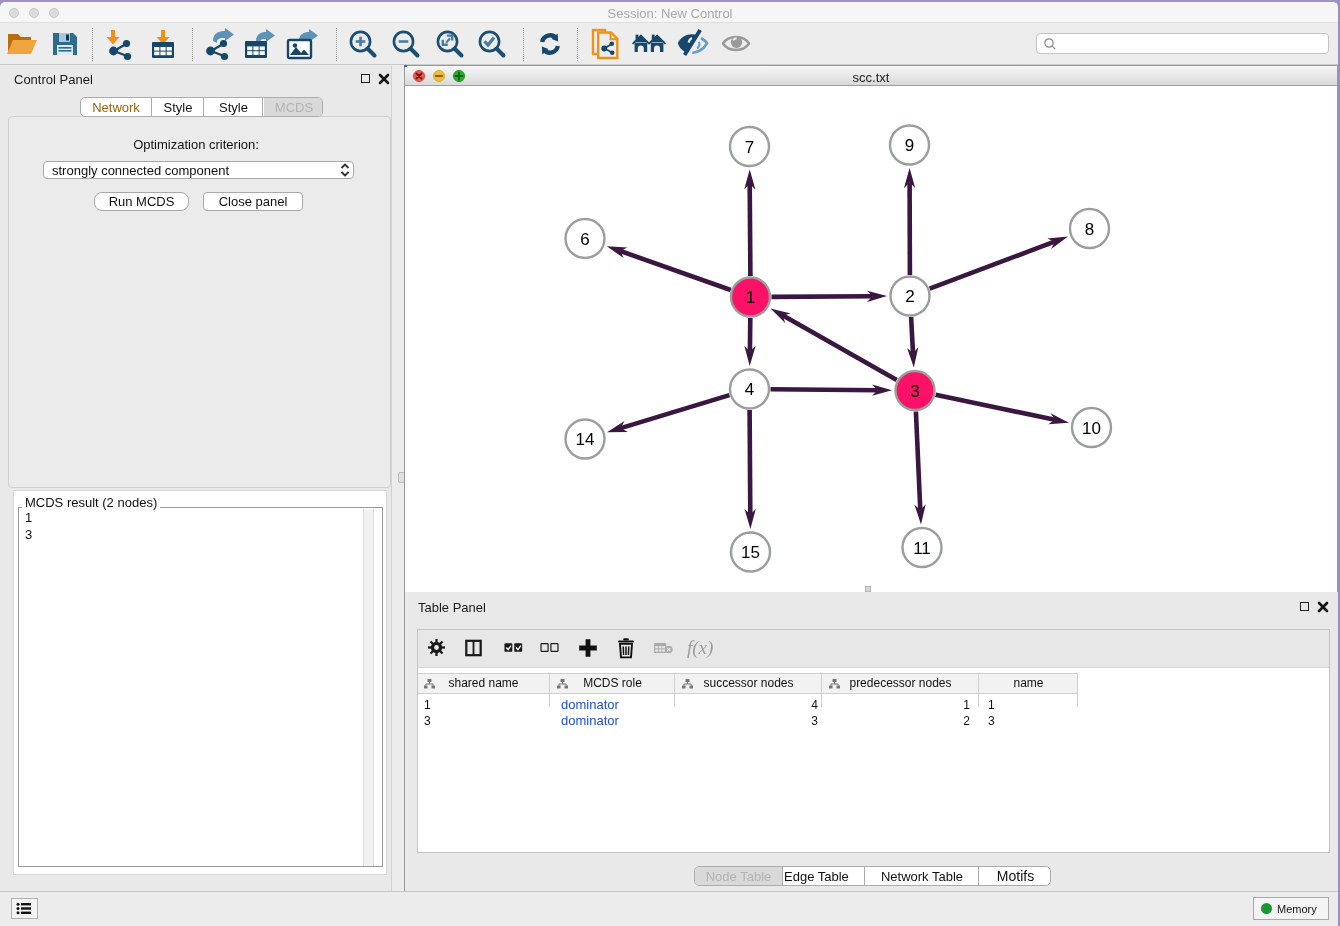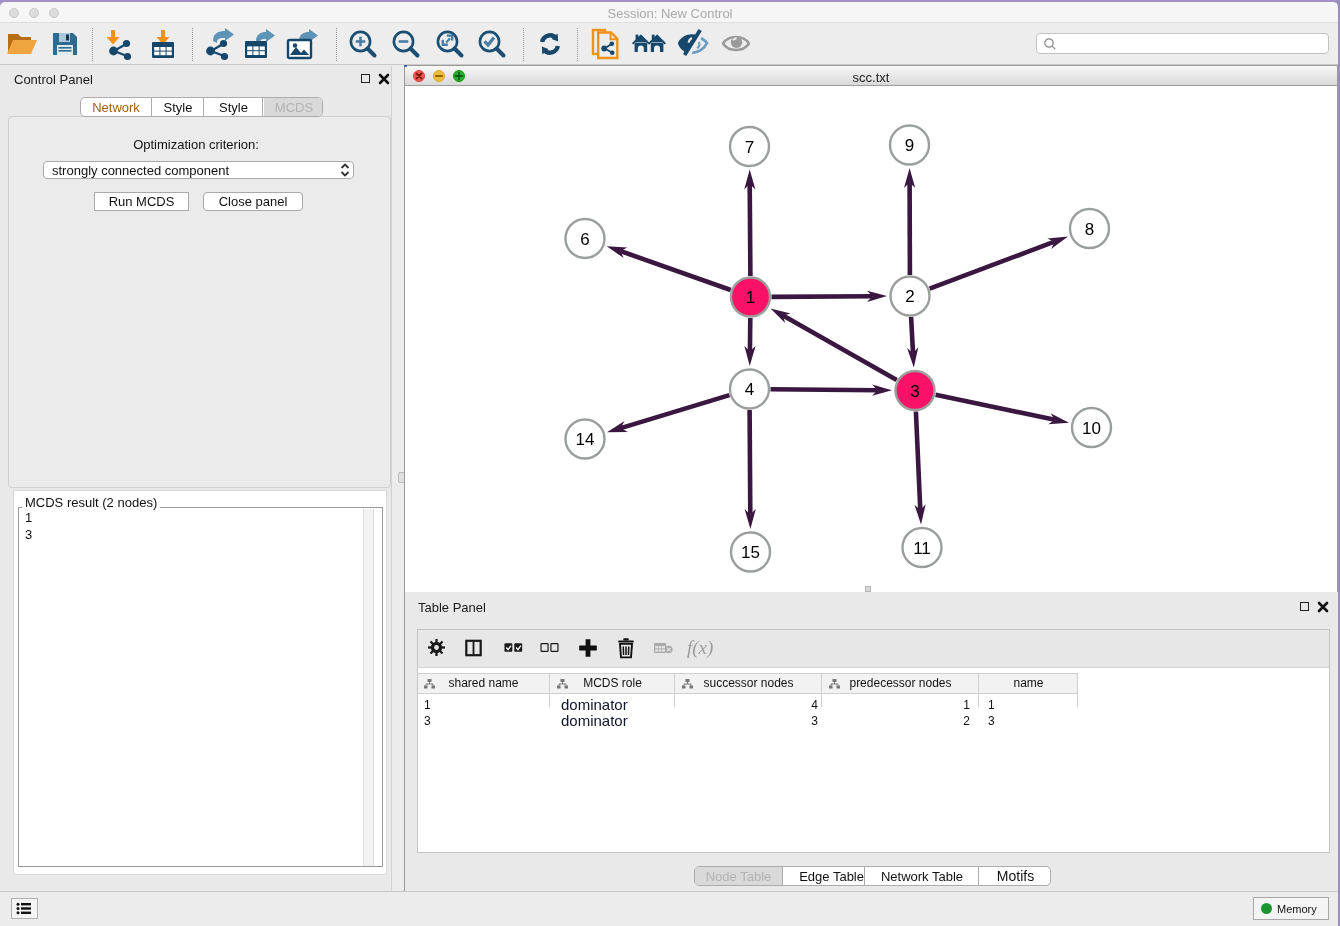--- a/index.html
+++ b/index.html
@@ -197,21 +197,21 @@
   <div class="abs" style="left:124px;top:0;width:58px;height:20px;border-right:1px solid #acacac;text-align:center;line-height:19px;font-size:13px;color:#111">Style</div>
   <div class="abs" style="left:183px;top:0;width:60px;height:20px;background:#d9d9d9;text-align:center;line-height:19px;font-size:13px;color:#b3b3b3">MCDS</div>
 </div>
 
 <div class="abs" style="left:0;top:137px;width:392px;text-align:center;font-size:13px;color:#111">Optimization criterion:</div>
 <div class="abs" style="left:43px;top:161px;width:311px;height:18px;background:#fff;border:1px solid #a9a9a9;border-radius:4px;font-size:13px;color:#111;line-height:17px;padding-left:8px">strongly connected component</div>
 <svg class="abs" style="left:339px;top:162px" width="12" height="16" viewBox="0 0 12 16">
     <path d="M2.5 6 L6 2.5 L9.5 6" fill="none" stroke="#333" stroke-width="1.8" stroke-linejoin="round"></path>
     <path d="M2.5 10 L6 13.5 L9.5 10" fill="none" stroke="#333" stroke-width="1.8" stroke-linejoin="round"></path>
   </svg>
-<div class="abs" style="left:94px;top:192px;width:95px;height:19px;background:#fff;border:1px solid #a9a9a9;border-radius:0;text-align:center;line-height:18px;font-size:13px;color:#111">Run MCDS</div>
+<div class="abs" style="left:94px;top:192px;width:95px;height:19px;background:#fff;border:1px solid #a9a9a9;border-radius:8px;text-align:center;line-height:18px;font-size:13px;color:#111">Run MCDS</div>
 <div class="abs" style="left:203px;top:192px;width:100px;height:19px;background:#fff;border:1px solid #a9a9a9;border-radius:4px;text-align:center;line-height:18px;font-size:13px;color:#111">Close panel</div>
 
 <div class="abs" style="left:13px;top:490px;width:374px;height:385px;background:#fff;border:1px solid #d8d8d8"></div>
 <div class="abs" style="left:18px;top:507px;width:365px;height:360px;border:1px solid #9a9a9a"></div>
 <div class="abs" style="left:22px;top:495px;background:#fff;padding:0 3px;font-size:13px;color:#111">MCDS result (2 nodes)</div>
 <div class="abs" style="left:363px;top:509px;width:11px;height:357px;background:#f2f2f2;border-left:1px solid #ddd;border-right:1px solid #ddd"></div>
 <div class="abs" style="left:25px;top:509px;font-size:13px;color:#111;line-height:17px">1<br>3</div>
 
 <div class="abs" style="left:393px;top:66px;width:11px;height:825px;background:#ececec"></div>
 <div class="abs" style="left:398px;top:472px;width:7px;height:11px;background:#e0e0e0;border:1px solid #bbb;border-radius:2px"></div>
@@ -390,28 +390,28 @@
     <path d="M5.5 3 v2 M2 6.5 v-1.5 h7 v1.5" fill="none" stroke="#777" stroke-width="1"></path>
   </svg>
 <svg class="hicon" style="left:829px" viewBox="0 0 11 10">
     <rect x="3.5" y="0" width="4" height="3" fill="#777"></rect>
     <rect x="0" y="6.5" width="3.5" height="3" fill="#777"></rect>
     <rect x="7.5" y="6.5" width="3.5" height="3" fill="#777"></rect>
     <path d="M5.5 3 v2 M2 6.5 v-1.5 h7 v1.5" fill="none" stroke="#777" stroke-width="1"></path>
   </svg>
 
 <div class="abs" style="left:424px;top:697px;width:300px;font-size:12px;color:#111;line-height:16px">1<br>3</div>
-<div class="abs" style="left:561px;top:697px;width:300px;font-size:15px;color:#0f172a;line-height:16px">dominator<br>dominator</div>
+<div class="abs" style="left:561px;top:697px;width:300px;font-size:13px;color:#1d4ed8;line-height:16px">dominator<br>dominator</div>
 <div class="abs" style="left:700px;top:697px;width:118px;font-size:12px;color:#111;line-height:16px;text-align:right">4<br>3</div>
 <div class="abs" style="left:850px;top:697px;width:120px;font-size:12px;color:#111;line-height:16px;text-align:right">1<br>2</div>
 <div class="abs" style="left:988px;top:697px;width:60px;font-size:12px;color:#111;line-height:16px">1<br>3</div>
 
 <div class="abs" style="left:694px;top:866px;width:357px;height:20px;background:#fff;border:1px solid #acacac;border-radius:5px;overflow:hidden">
   <div class="abs" style="left:0;top:0;width:88px;height:20px;background:#d9d9d9;border-right:1px solid #acacac;text-align:center;line-height:19px;font-size:13px;color:#b3b3b3">Node Table</div>
-  <div class="abs" style="left:89px;top:0;width:81px;height:20px;border-right:1px solid #acacac;text-align:right;line-height:19px;font-size:13px;color:#111">Edge Table</div>
+  <div class="abs" style="left:89px;top:0;width:81px;height:20px;border-right:1px solid #acacac;text-align:left;line-height:19px;font-size:13px;color:#111">Edge Table</div>
   <div class="abs" style="left:171px;top:0;width:113px;height:20px;border-right:1px solid #acacac;text-align:center;line-height:19px;font-size:13px;color:#111">Network Table</div>
   <div class="abs" style="left:285px;top:0;width:71px;height:20px;text-align:center;line-height:19px;font-size:14px;color:#111">Motifs</div>
 </div>
 
 <div class="abs" style="left:0;top:891px;width:1338px;height:35px;background:#ececec;border-top:1px solid #c6c6c6"></div>
 <div class="abs" style="left:11px;top:898px;width:27px;height:21px;background:#f4f4f4;border:1px solid #b0b0b0"></div>
 <svg class="abs" style="left:16px;top:902px" width="16" height="13" viewBox="0 0 16 13">
     <circle cx="2" cy="2.2" r="1.5" fill="#111"></circle>
     <circle cx="2" cy="6.5" r="1.5" fill="#111"></circle>
     <circle cx="2" cy="10.8" r="1.5" fill="#111"></circle>

